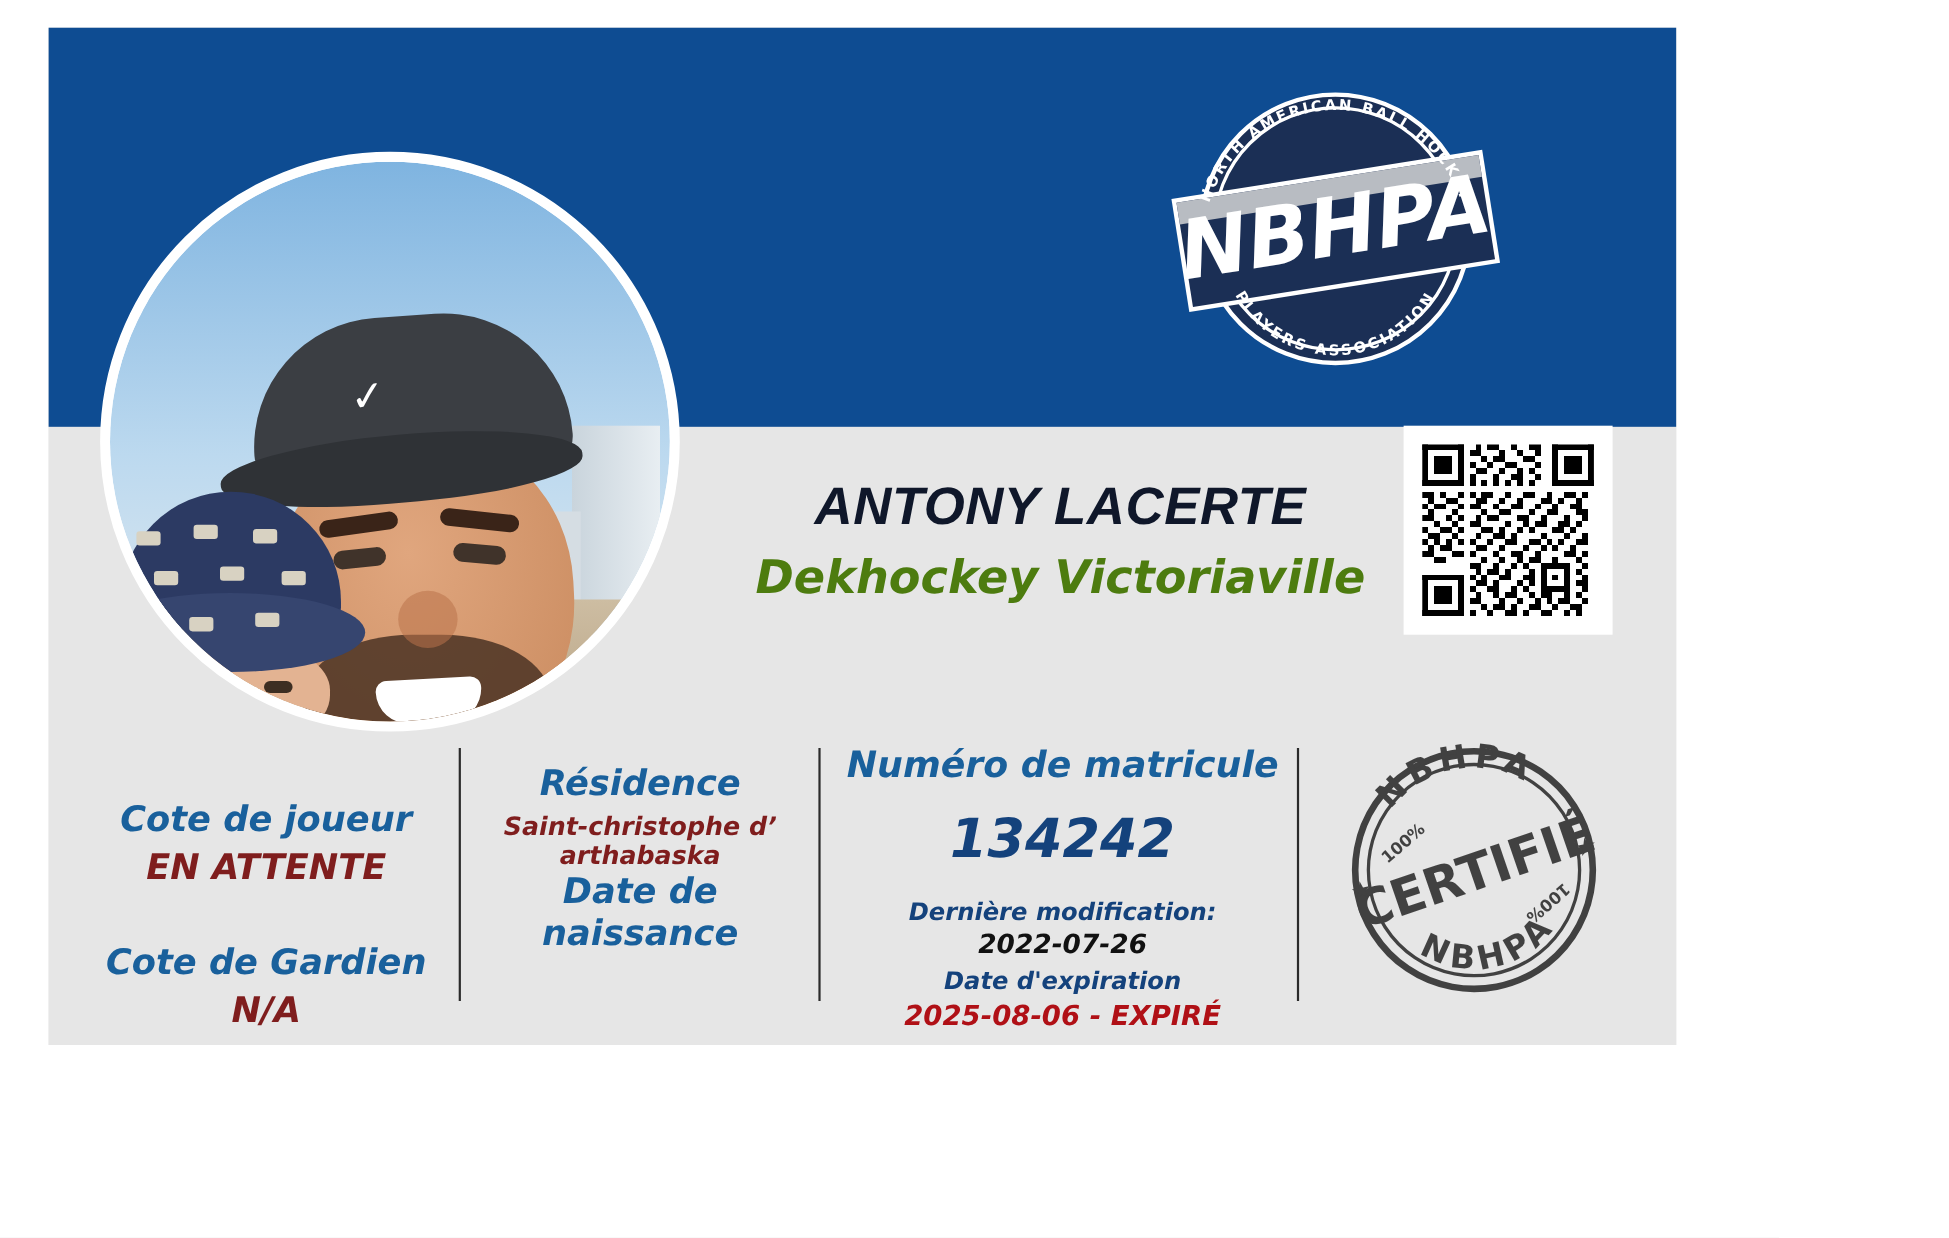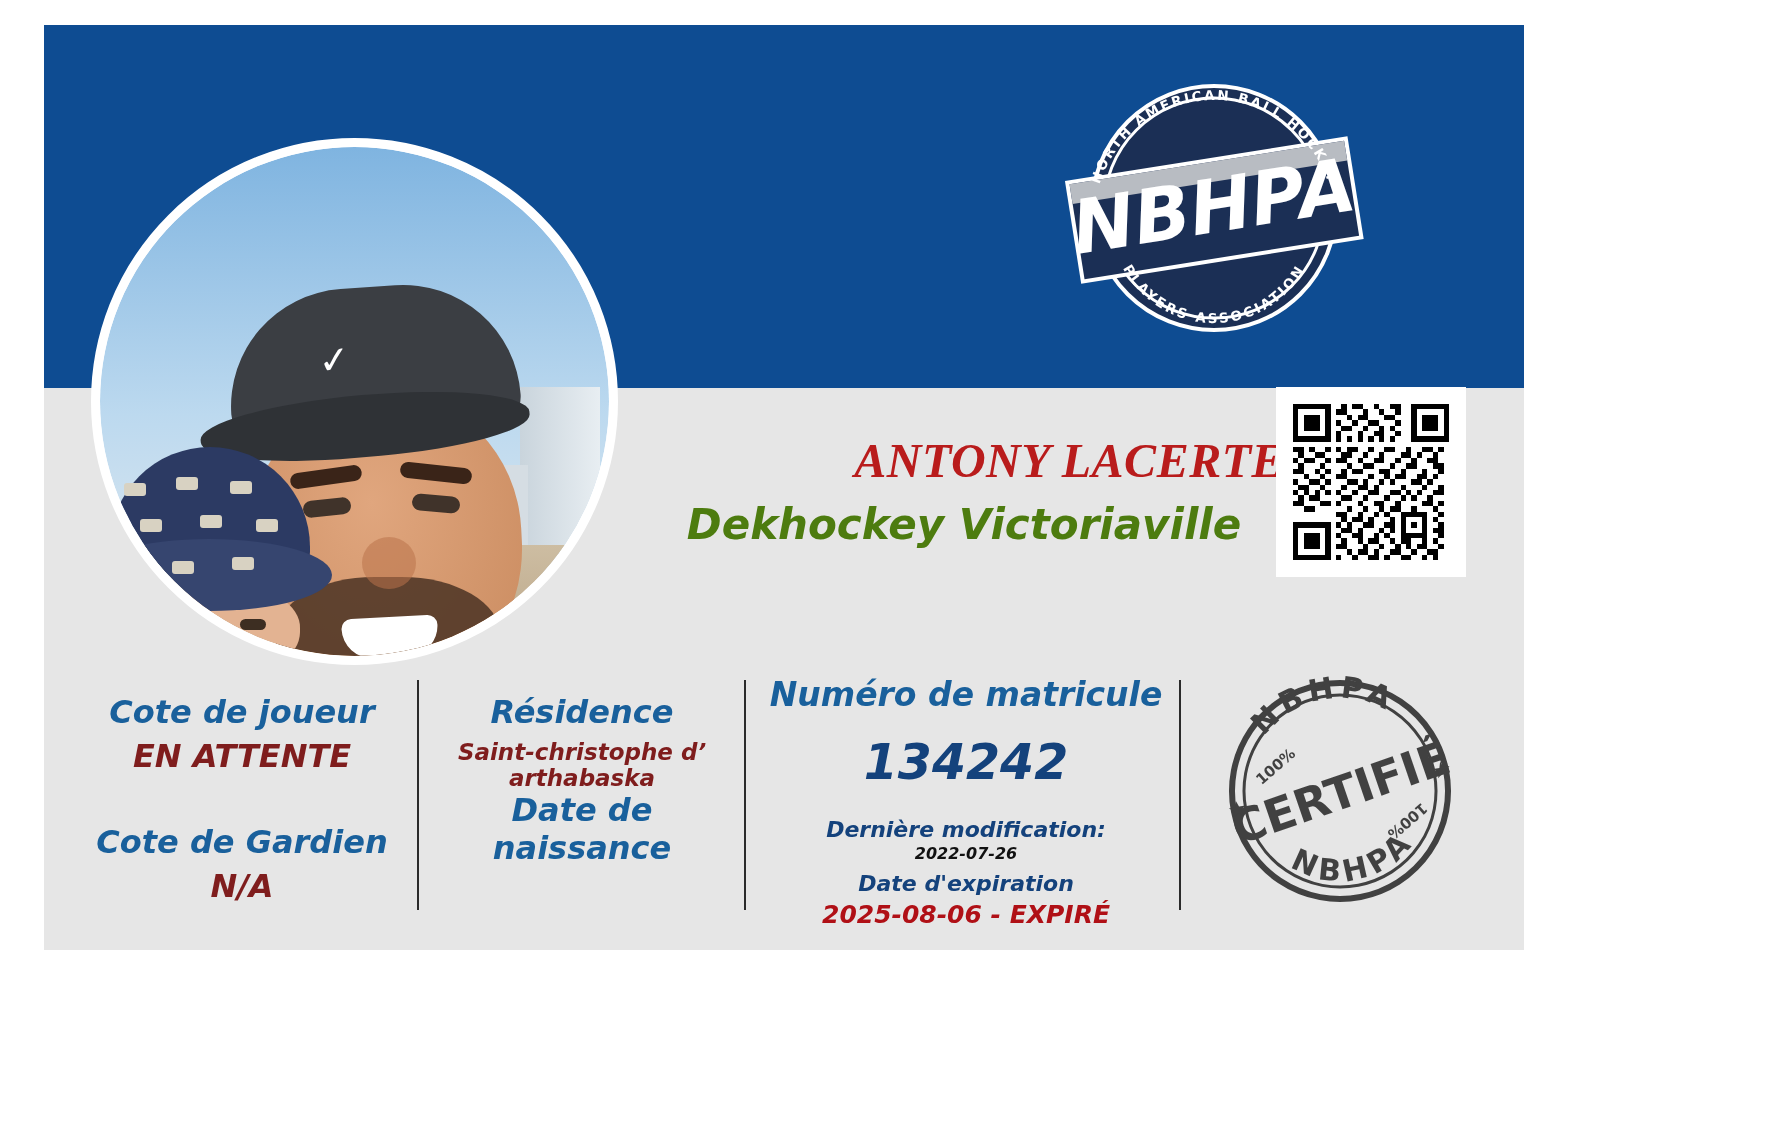--- a/index.html
+++ b/index.html
@@ -194,28 +194,27 @@
 
   
   #name-block {
     position: absolute;
     left: 600px;
     top: 408px;
     width: 640px;
     text-align: center;
   }
   #player-name {
-    font-family: Liberation Serif, serif;
+    font-family: Liberation Sans, sans-serif;
     font-size: 48px;
     font-weight: bold;
     font-style: italic;
-    color: #b91c1c;
+    color: #0f172a;
     letter-spacing: .5px;
     white-space: nowrap;
-    text-align: right;
   }
   #player-team {
     margin-top: 12px;
     font-size: 42px;
     font-weight: bold;
     font-style: italic;
     color: #4d7c0f;
   }
 
   
@@ -251,21 +250,21 @@
     color: #19609c;
     font-weight: bold;
     font-style: italic;
   }
   .val {
     color: #7f1d1d;
     font-weight: bold;
     font-style: italic;
   }
 
-  #col-ratings { left: 38px; top: 668px; width: 320px; }
+  #col-ratings { left: 38px; top: 700px; width: 320px; }
   #col-ratings .lbl { font-size: 32px; }
   #col-ratings .val { font-size: 32px; margin-top: 6px; }
   #col-ratings .grp2 { margin-top: 48px; }
 
   #col-res { left: 380px; top: 668px; width: 316px; }
   #col-res .lbl { font-size: 32px; }
   #col-res .val { font-size: 23px; margin-top: 8px; text-align: center; }
   #col-res .dob { font-size: 32px; }
 
   #col-mat { left: 712px; top: 650px; width: 420px; }
@@ -278,21 +277,21 @@
     margin-top: 20px;
   }
   #col-mat .small-lbl {
     margin-top: 26px;
     font-size: 22px;
     color: #14427c;
     font-weight: bold;
     font-style: italic;
   }
   #col-mat .small-val {
-    font-size: 16px;
+    font-size: 24px;
     color: #111111;
     font-weight: bold;
     font-style: italic;
     margin-top: 2px;
   }
   #col-mat .exp-lbl {
     margin-top: 8px;
     font-size: 22px;
     color: #14427c;
     font-weight: bold;

